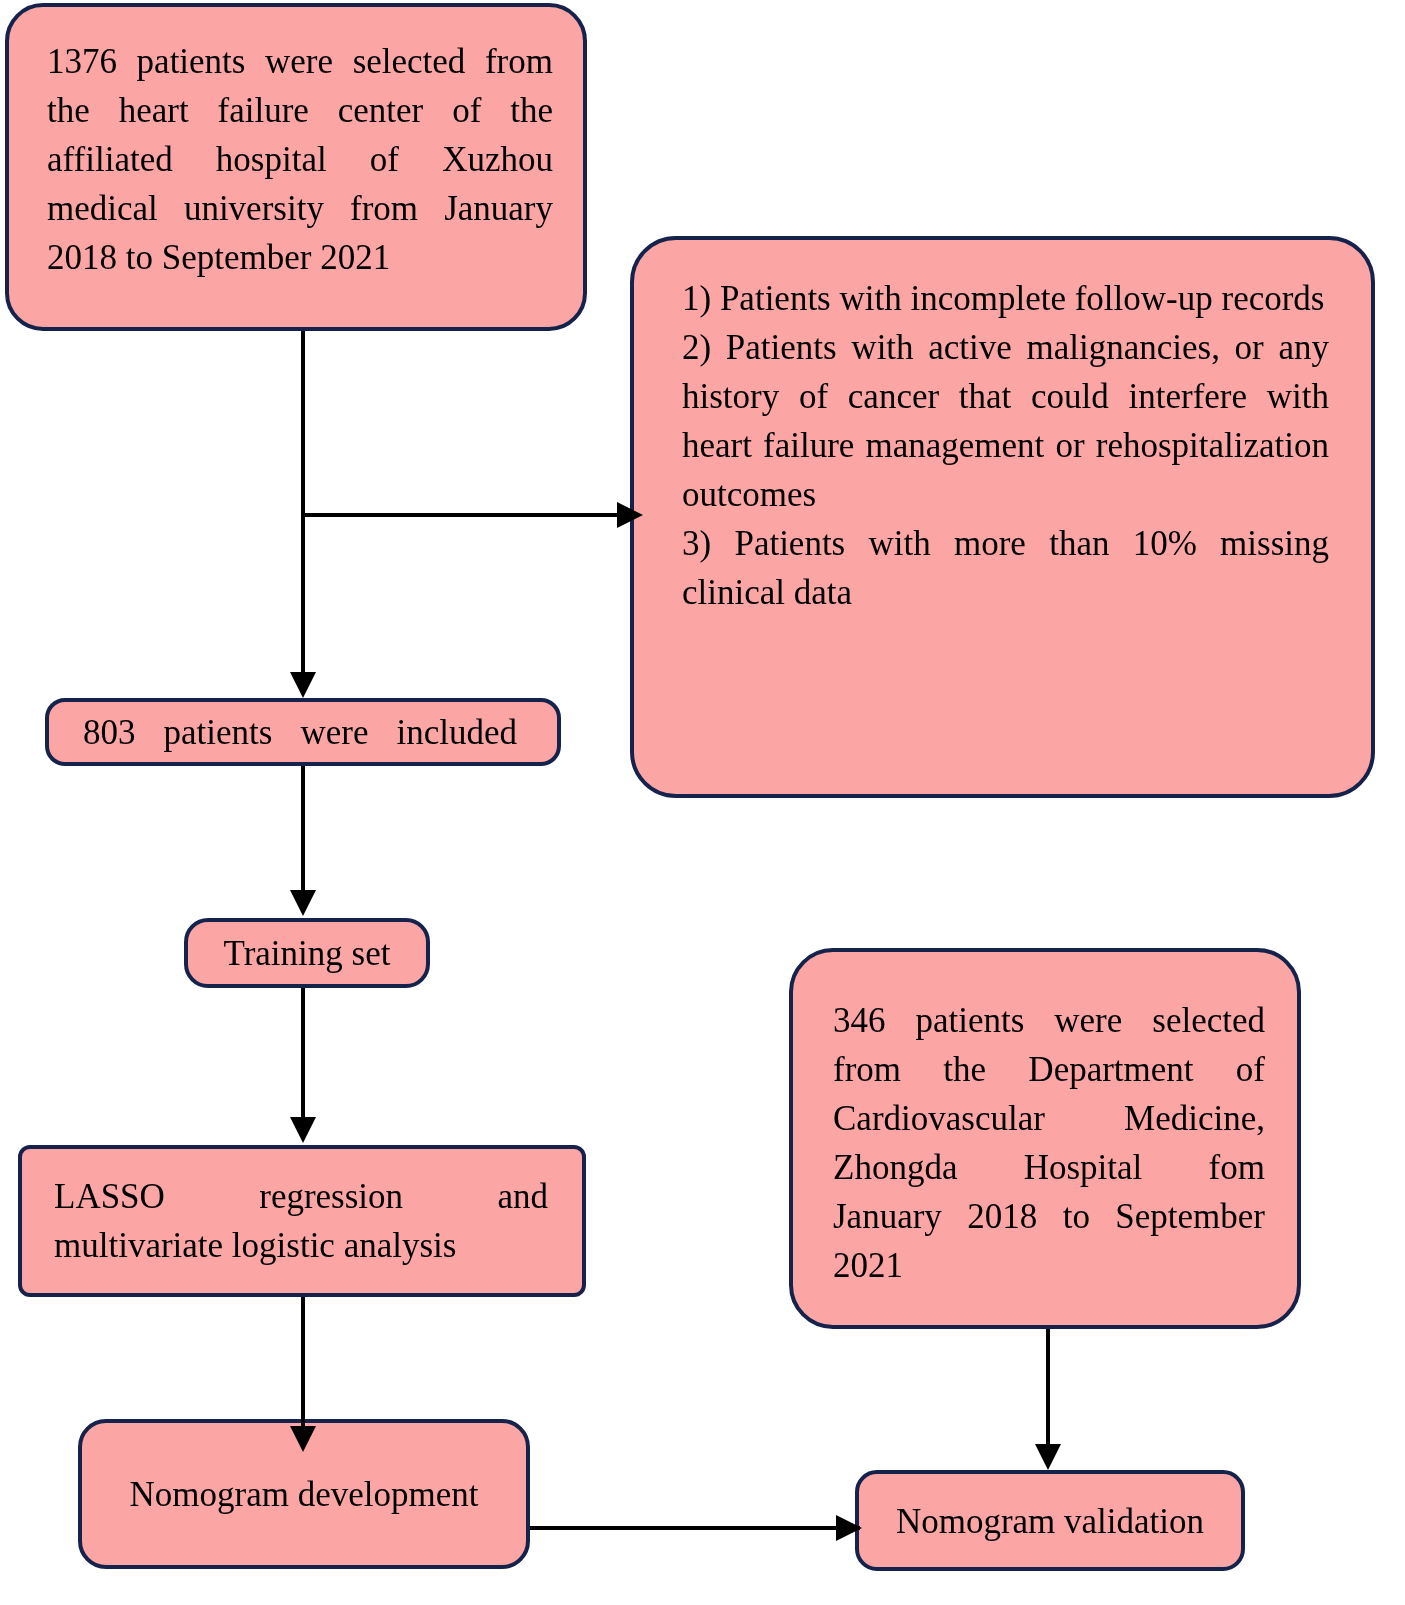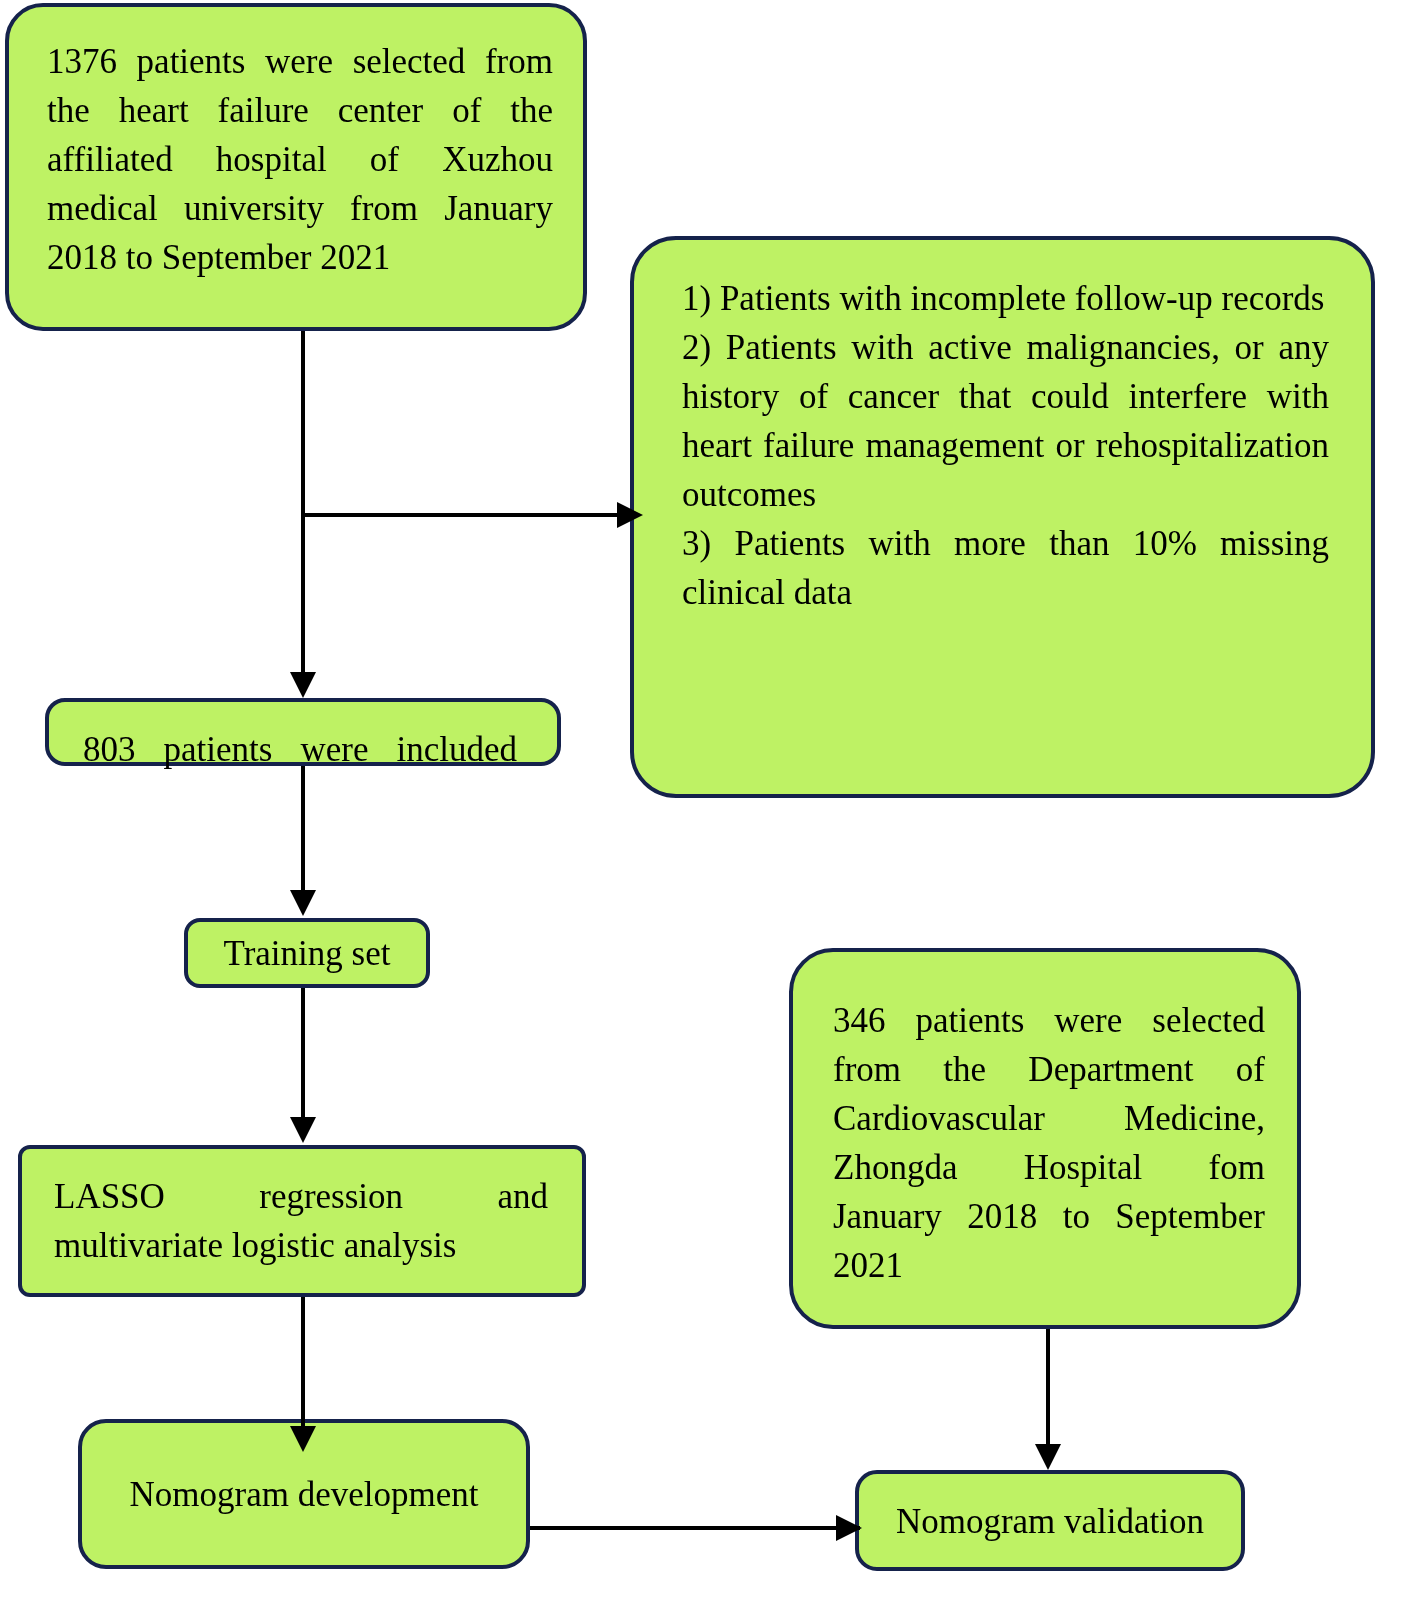--- a/index.html
+++ b/index.html
@@ -15,21 +15,21 @@
     overflow: hidden;
     font-family: "Liberation Serif", "DejaVu Serif", serif;
     color: #000000;
   }
 
   
   .fbox {
     position: absolute;
     box-sizing: border-box;
     border: 4px solid #15224b;
-    background: #bef264;
+    background: #fca5a5;
     padding-left: 40px;
   }
   .fbox .ftext {
     position: absolute;
     left: 22px;
     right: 22px;
     top: 50%;
     transform: translateY(-50%);
     font-size: 35px;
     line-height: 1.40;
@@ -40,29 +40,28 @@
     hyphens: none;
   }
   .fbox .ftext.center {
     text-align: center;
     text-align-last: center;
     -moz-text-align-last: center;
   }
   .fbox .ftext.spread {
     text-align: justify;
     text-align-last: justify;
-    margin-top: 17px;
     -moz-text-align-last: justify;
   }
 
   
   #box-source   { left: 5px;   top: 3px;    width: 582px; height: 328px; border-radius: 38px; }
   #box-excl     { left: 630px; top: 236px;  width: 745px; height: 562px; border-radius: 46px; }
   #box-included { left: 45px;  top: 698px;  width: 516px; height: 68px;  border-radius: 20px; }
-  #box-train    { left: 184px; top: 918px;  width: 246px; height: 70px;  border-radius: 16px; }
+  #box-train    { left: 184px; top: 918px;  width: 246px; height: 70px;  border-radius: 24px; }
   #box-lasso    { left: 18px;  top: 1145px; width: 568px; height: 152px; border-radius: 12px; }
   #box-valco    { left: 789px; top: 948px;  width: 512px; height: 381px; border-radius: 44px; }
   #box-nomodev  { left: 78px;  top: 1419px; width: 452px; height: 150px; border-radius: 28px; }
   #box-nomoval  { left: 855px; top: 1470px; width: 390px; height: 101px; border-radius: 22px; }
 
   #box-excl .ftext  { top: 34px; transform: none; left: 48px; right: 42px; }
   #box-valco .ftext { top: 44px; transform: none; left: 40px; right: 32px; }
   #box-source .ftext{ top: 30px; transform: none; left: 38px; right: 30px; }
 
   

